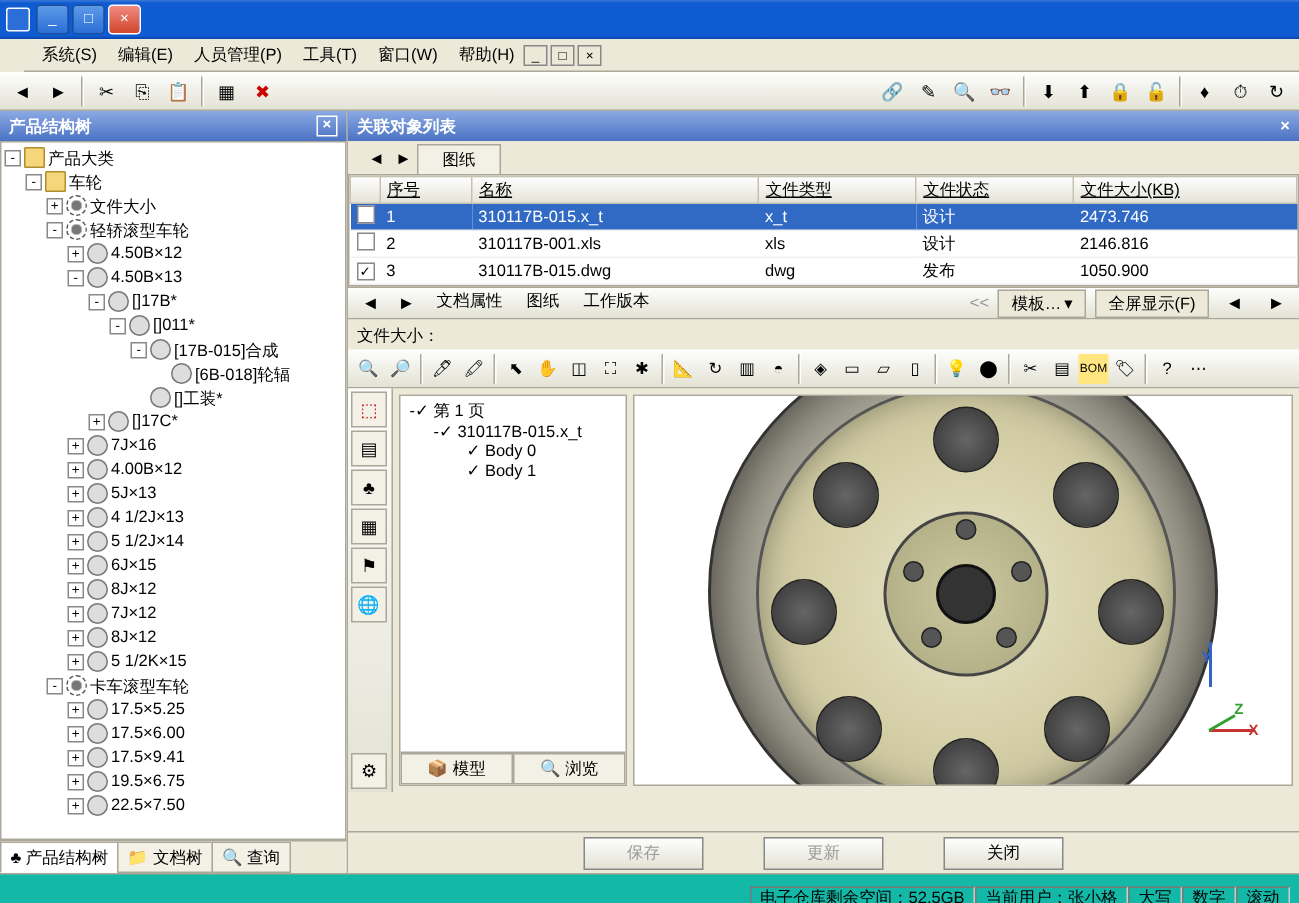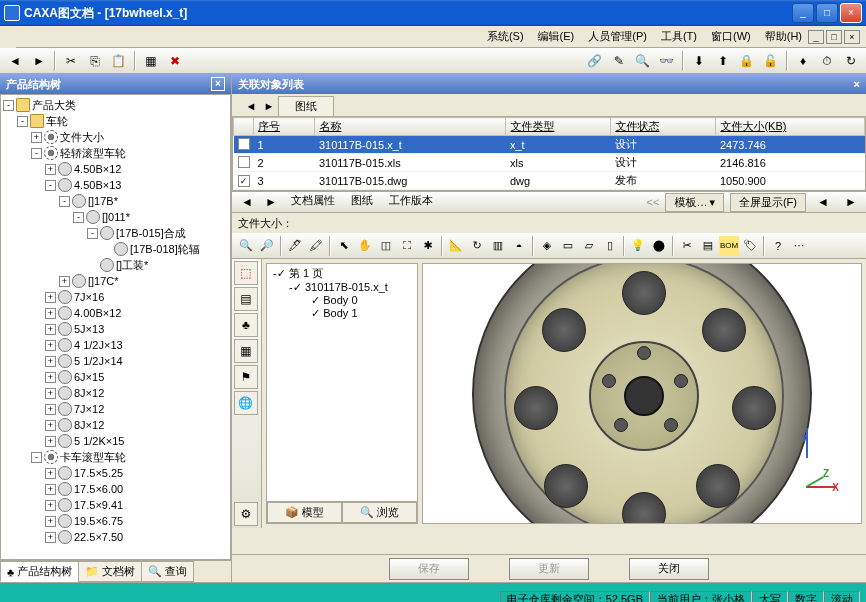--- a/index.html
+++ b/index.html
@@ -5,21 +5,21 @@
 * { margin: 0; padding: 0; box-sizing: border-box; font-family: "Microsoft YaHei", SimSun, Arial, sans-serif; font-size: 11px; }
 body { width: 866px; height: 602px; background: #ece9d8; overflow: hidden; position: relative; }
 
 .titlebar { height: 26px; background: linear-gradient(to bottom, #3b77d6, #0f5bd1 8%, #0f5bd1 92%, #0842a8); color: #fff; display: flex; align-items: center; padding: 0 4px; }
 .titlebar .icon { width: 16px; height: 16px; background: #2a6ed8; border: 1px solid #fff; border-radius: 2px; margin-right: 4px; }
 .titlebar .title { flex: 1; font-weight: bold; font-size: 12px; }
 .titlebar .winbtns { display: flex; gap: 2px; }
 .winbtn { width: 22px; height: 20px; background: linear-gradient(to bottom, #5c9ae8, #2c6fd6); border: 1px solid #1a4f9e; border-radius: 3px; color: #fff; font-size: 10px; text-align: center; line-height: 18px; cursor: pointer; }
 .winbtn.close { background: linear-gradient(to bottom, #f18b80, #d1462d); border-color: #fff; }
 
-.menubar { height: 22px; background: #ece9d8; display: flex; align-items: center; padding: 0 6px; border-bottom: 1px solid #aca899; justify-content: flex-end; margin-left: 16px; }
+.menubar { height: 22px; background: #ece9d8; display: flex; align-items: center; padding: 0 6px; border-bottom: 1px solid #aca899; justify-content: flex-start; margin-left: 16px; }
 .menubar .menus { display: flex; gap: 2px; }
 .menubar .menu { padding: 2px 6px; cursor: pointer; }
 .menubar .rightmenu { display: flex; gap: 2px; }
 .menubar .rightbtn { width: 16px; height: 14px; border: 1px solid #888; background: #ece9d8; font-size: 9px; text-align: center; line-height: 12px; cursor: pointer; }
 
 .toolbar { height: 26px; background: linear-gradient(to bottom, #fefefe, #e2e2d4); border-bottom: 1px solid #aca899; display: flex; align-items: center; padding: 0 4px; gap: 2px; }
 .tbtn { width: 22px; height: 22px; border: 1px solid transparent; display: flex; align-items: center; justify-content: center; cursor: pointer; font-size: 12px; }
 .sep { width: 2px; height: 20px; border-left: 1px solid #aca899; border-right: 1px solid #fff; margin: 0 2px; }
 
 .main { display: flex; height: 508px; }
@@ -93,21 +93,20 @@
 .bottombtns button:disabled { color: #999; }
 
 .statusbar { height: 32px; background: #14b8a6; border-top: 1px solid #aca899; display: flex; align-items: center; padding: 0 6px; gap: 0; justify-content: flex-end; }
 .statusbar .slot { border: 1px inset #ccc; padding: 0 6px; height: 16px; line-height: 14px; }
 </style>
 </head>
 <body>
 
 <div class="titlebar">
   <div class="icon"></div>
-  <div class="title">CAXA图文档 - [17bwheel.x_t]</div>
   <div class="winbtns">
     <div class="winbtn">_</div>
     <div class="winbtn">□</div>
     <div class="winbtn close">×</div>
   </div>
 </div>
 
 <div class="menubar">
   <div class="menus" id="menus">
       <div class="menu">系统(S)</div>
@@ -199,21 +198,21 @@
           <span>[]011*</span>
         </div>
         <div class="node" style="padding-left: 84px;">
           <span class="exp">-</span>
           <span class="ticon gear2"></span>
           <span>[17B-015]合成</span>
         </div>
         <div class="node" style="padding-left: 98px;">
           <span style="width:13px;display:inline-block"></span>
           <span class="ticon gear2"></span>
-          <span>[17B-018]轮辐</span>
+          <span>[6B-018]轮辐</span>
         </div>
         <div class="node" style="padding-left: 84px;">
           <span style="width:13px;display:inline-block"></span>
           <span class="ticon gear2"></span>
           <span>[]工装*</span>
         </div>
         <div class="node" style="padding-left: 56px;">
           <span class="exp">+</span>
           <span class="ticon gear2"></span>
           <span>[]17C*</span>
@@ -344,21 +343,21 @@
               <td><span class="chk"></span></td>
               <td>1</td>
               <td>310117B-015.x_t</td>
               <td>x_t</td>
               <td>设计</td>
               <td>2473.746</td>
             </tr>
             <tr>
               <td><span class="chk"></span></td>
               <td>2</td>
-              <td>310117B-015.xls</td>
+              <td>310117B-001.xls</td>
               <td>xls</td>
               <td>设计</td>
               <td>2146.816</td>
             </tr>
             <tr>
               <td><span class="chk">✓</span></td>
               <td>3</td>
               <td>310117B-015.dwg</td>
               <td>dwg</td>
               <td>发布</td>

